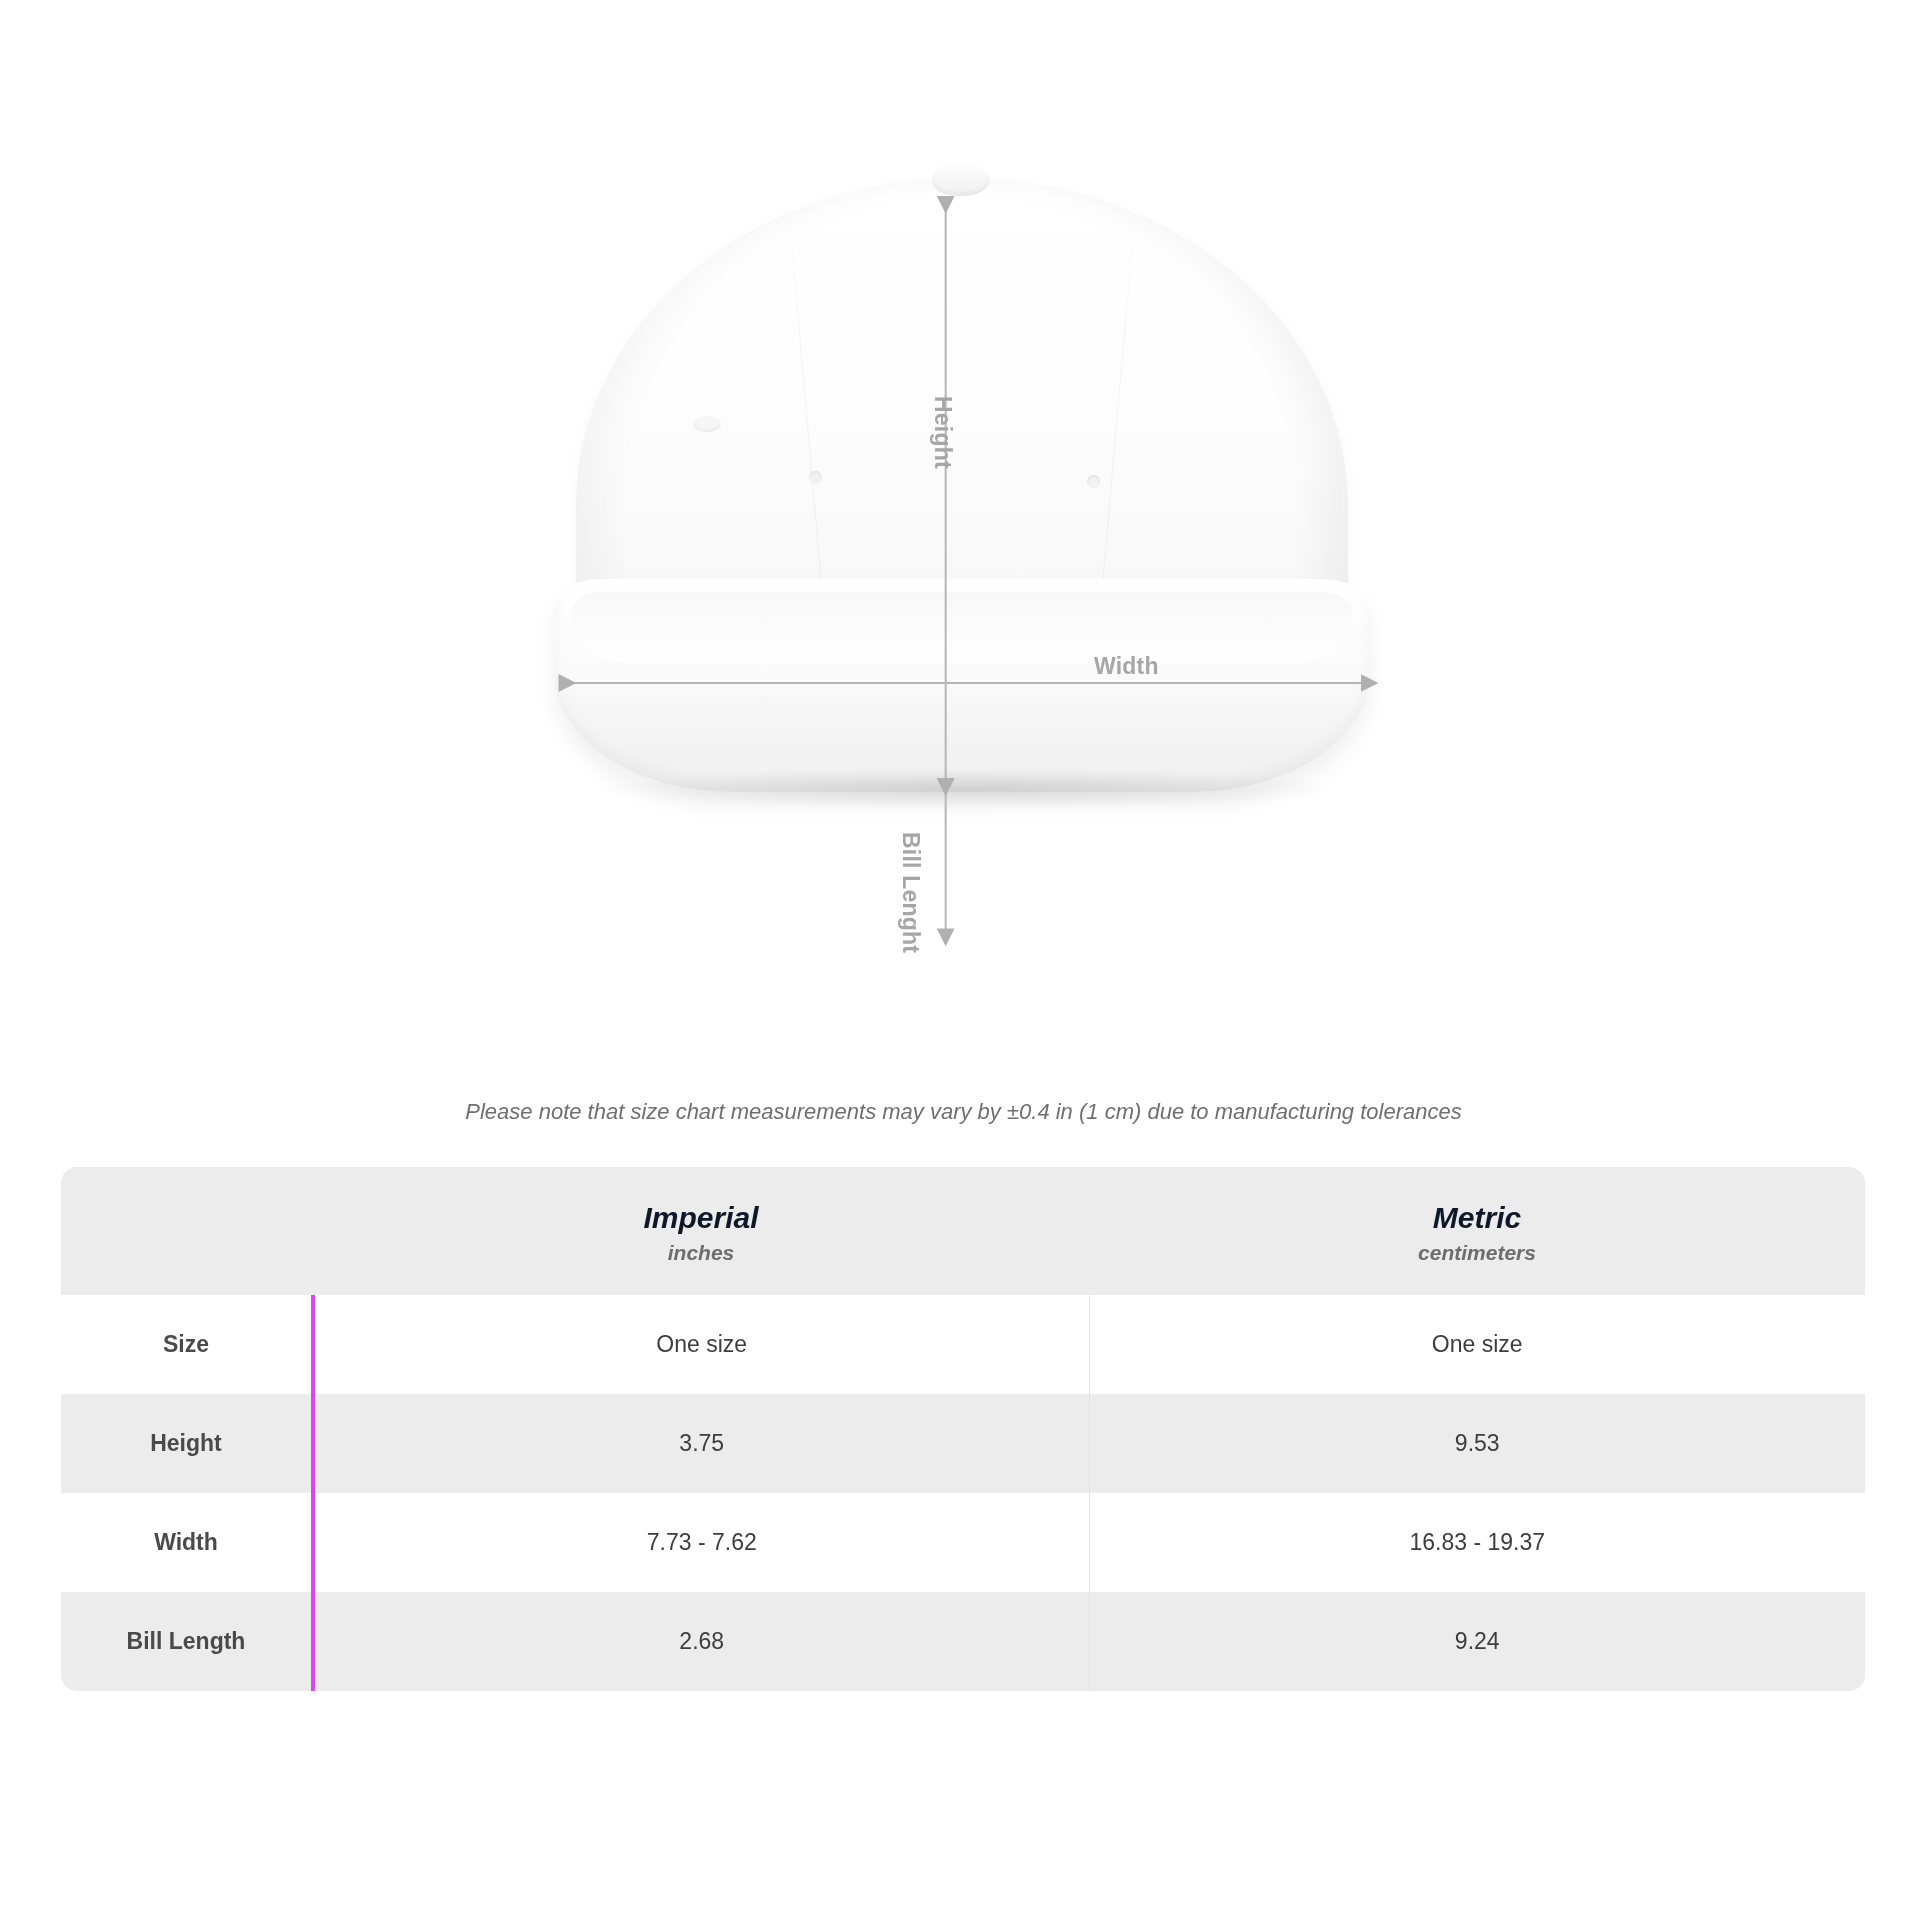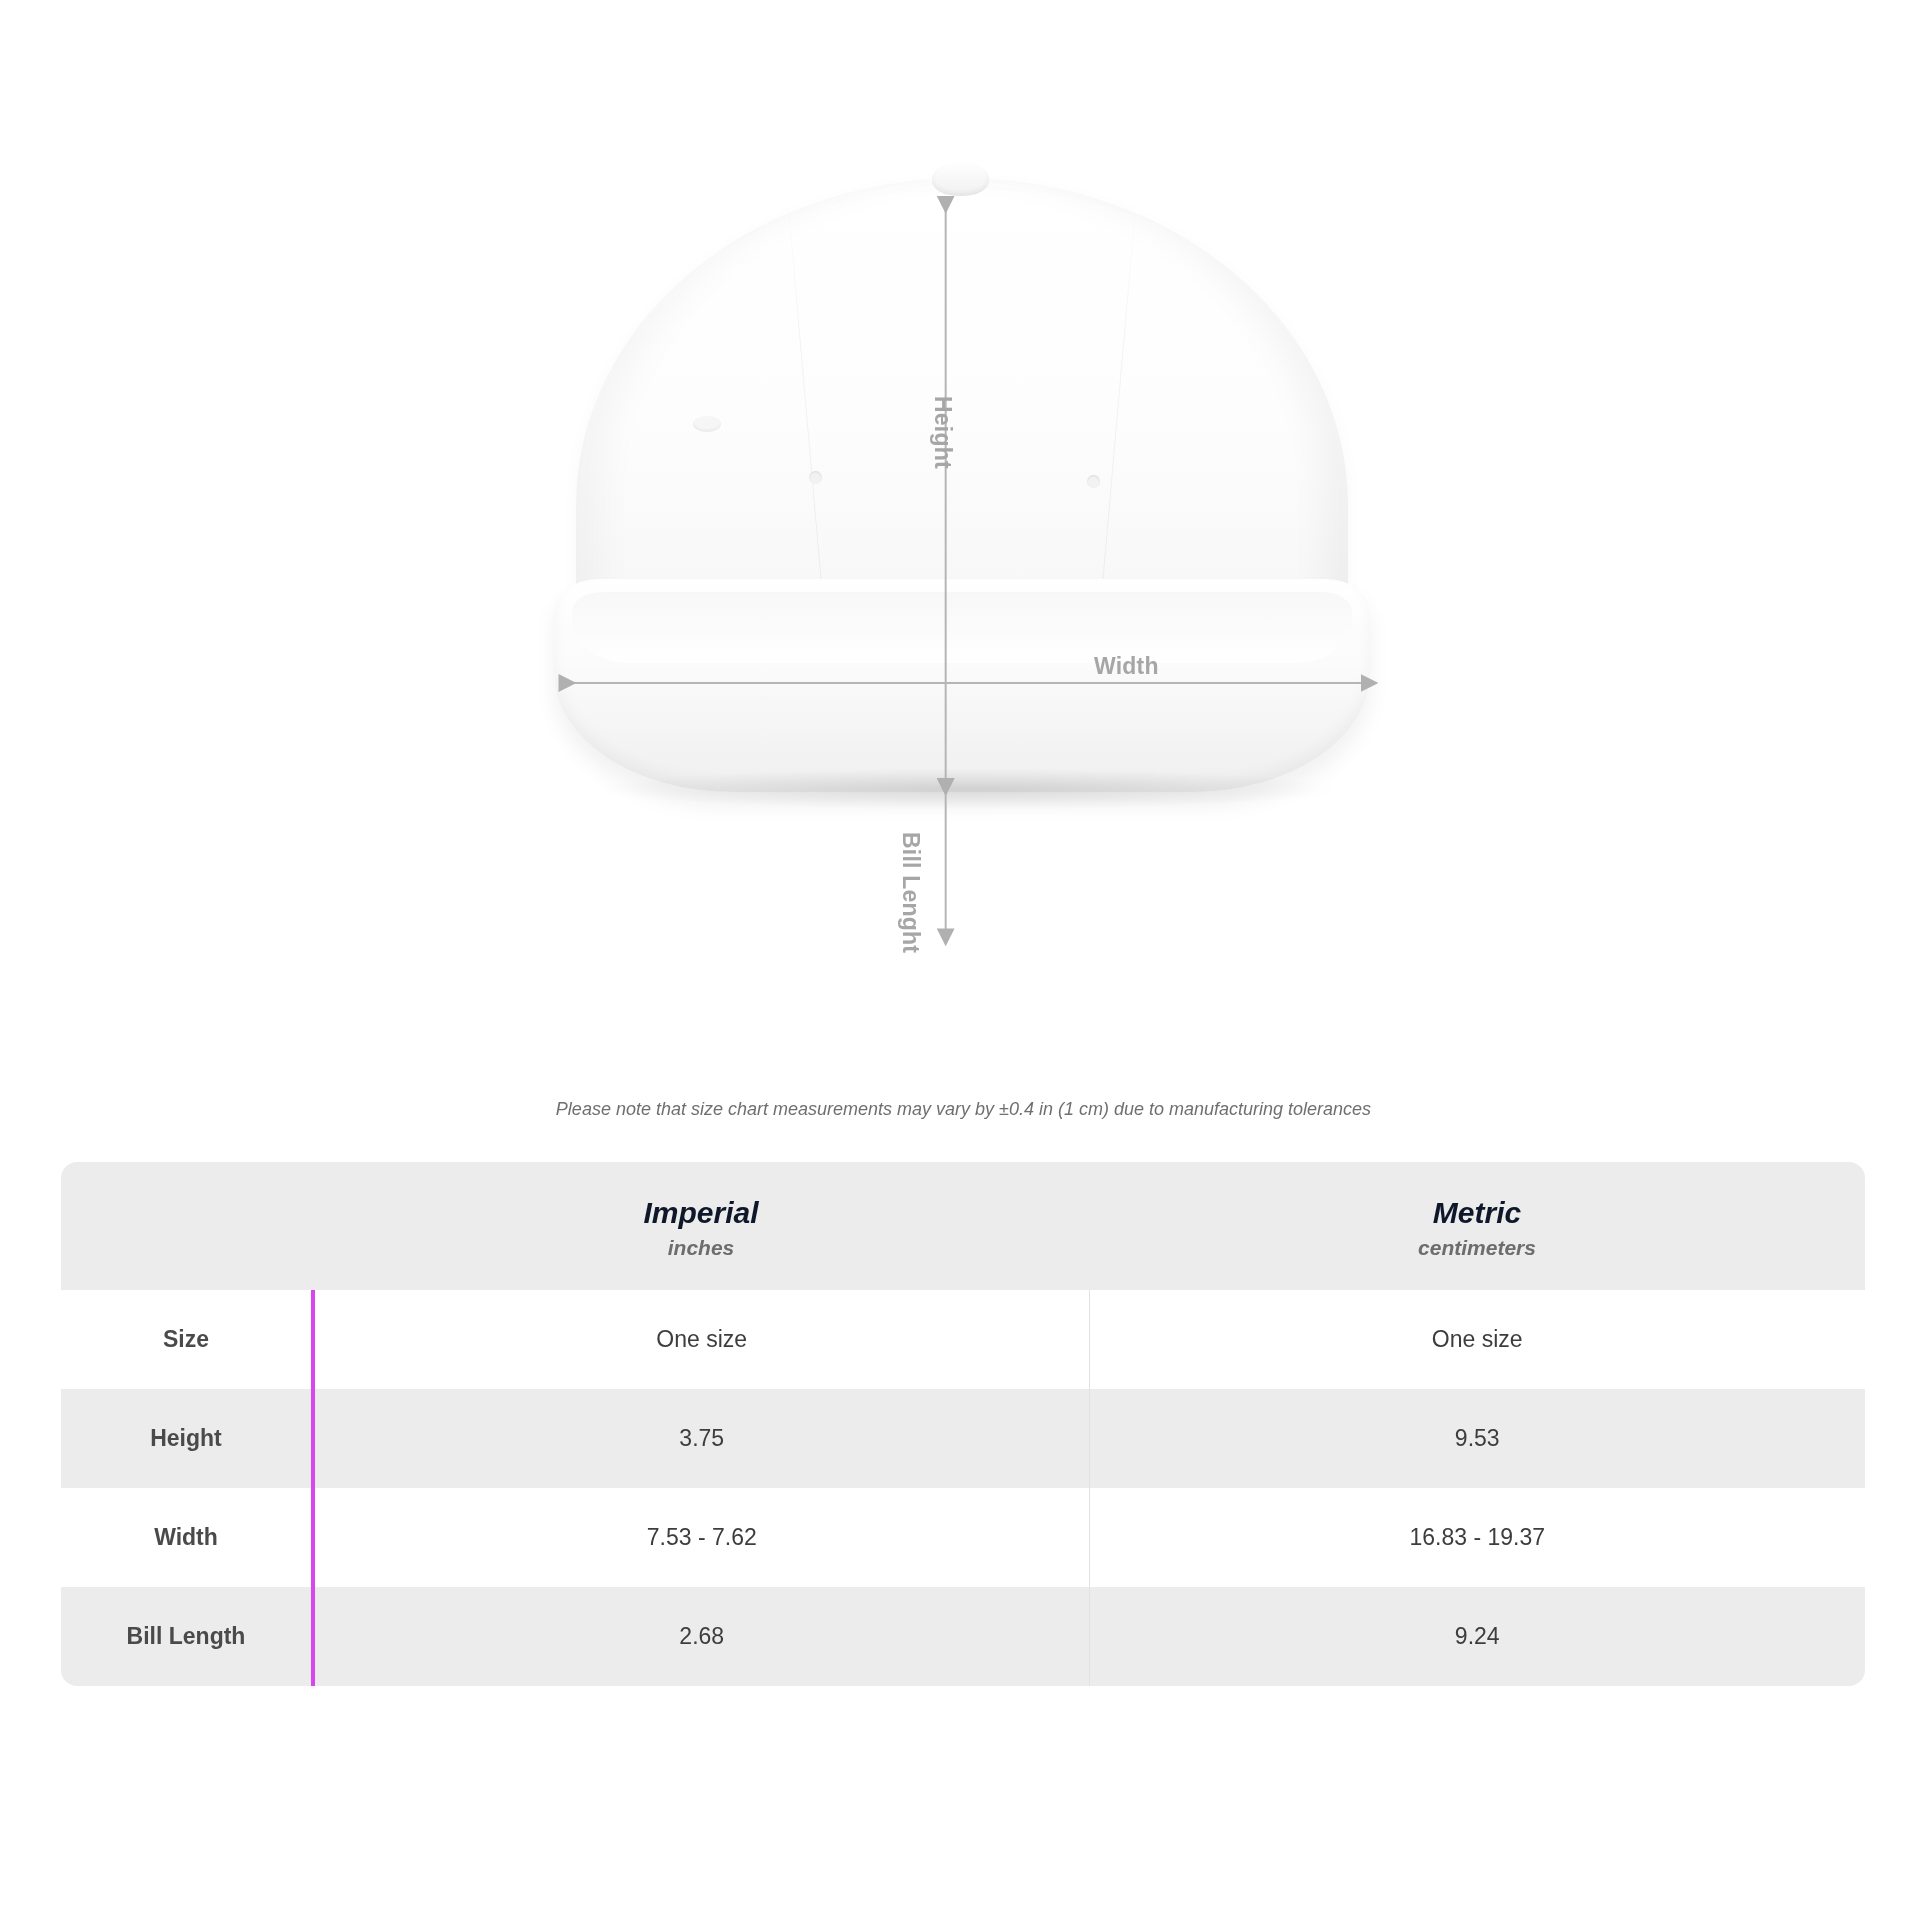--- a/index.html
+++ b/index.html
@@ -152,21 +152,21 @@
     margin-top: 30px;
   }
   .chart-title {
     font-size: 37px;
     font-weight: bold;
     color: #262626;
     margin: 0;
     letter-spacing: -0.2px;
   }
   .chart-note {
-    font-size: 18px;
+    font-size: 22px;
     font-style: italic;
     color: #6f6f6f;
     margin: 18px 0 0 0;
   }
 
   
   .table-wrap {
     margin: 42px 61px 0 61px;
     width: 1804px;
   }
@@ -284,21 +284,21 @@
           <td>One size</td>
           <td>One size</td>
         </tr>
         <tr class="shaded">
           <td class="rowhead">Height</td>
           <td>3.75</td>
           <td>9.53</td>
         </tr>
         <tr class="plain">
           <td class="rowhead">Width</td>
-          <td>7.53 - 7.62</td>
+          <td>7.73 - 7.62</td>
           <td>16.83 - 19.37</td>
         </tr>
         <tr class="shaded">
           <td class="rowhead">Bill Length</td>
           <td>2.68</td>
           <td>9.24</td>
         </tr>
       </tbody>
     </table>
   </div>

